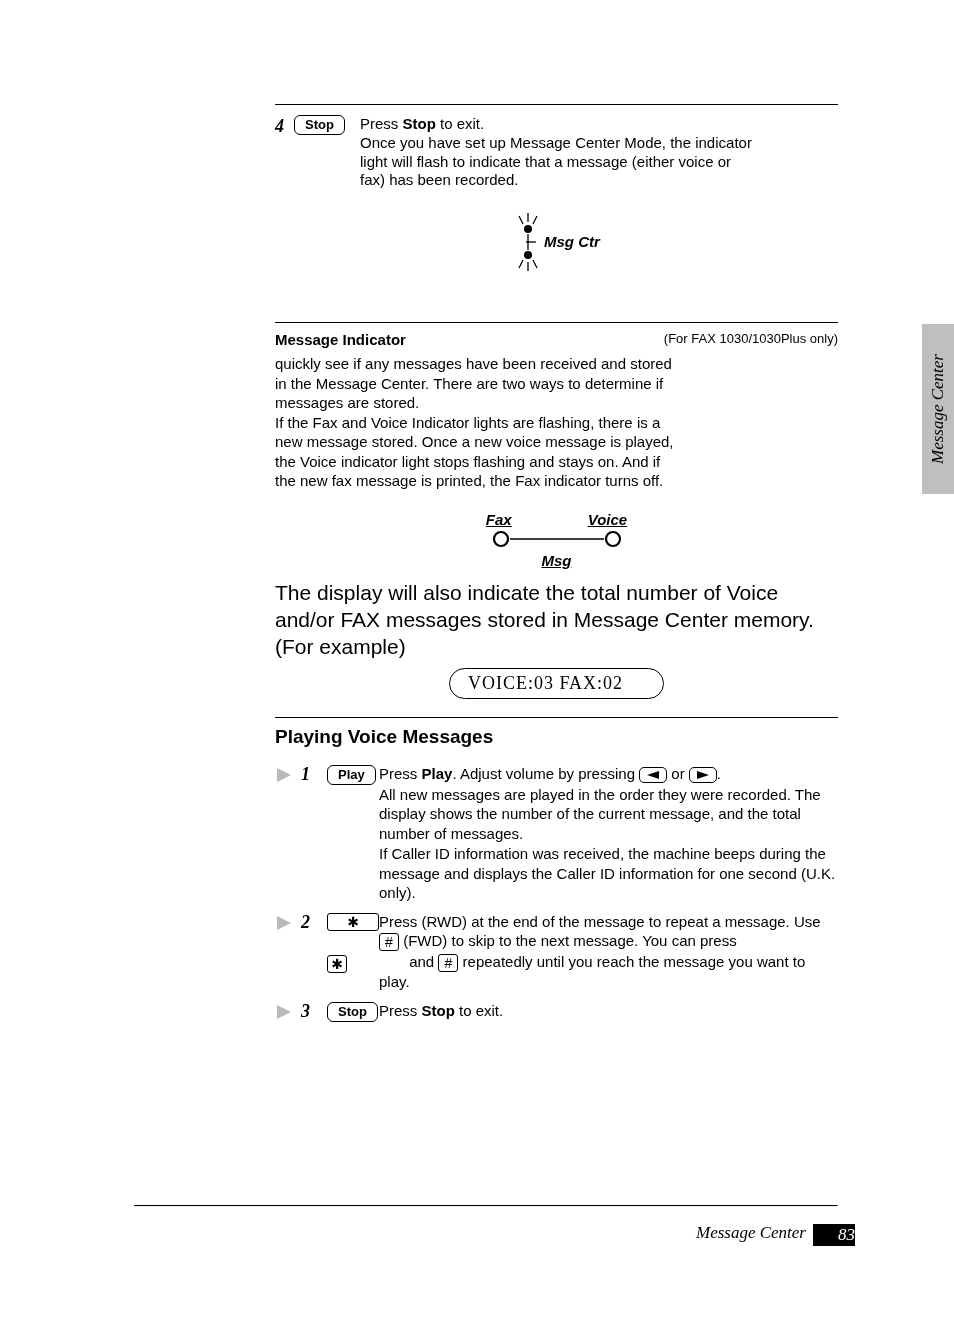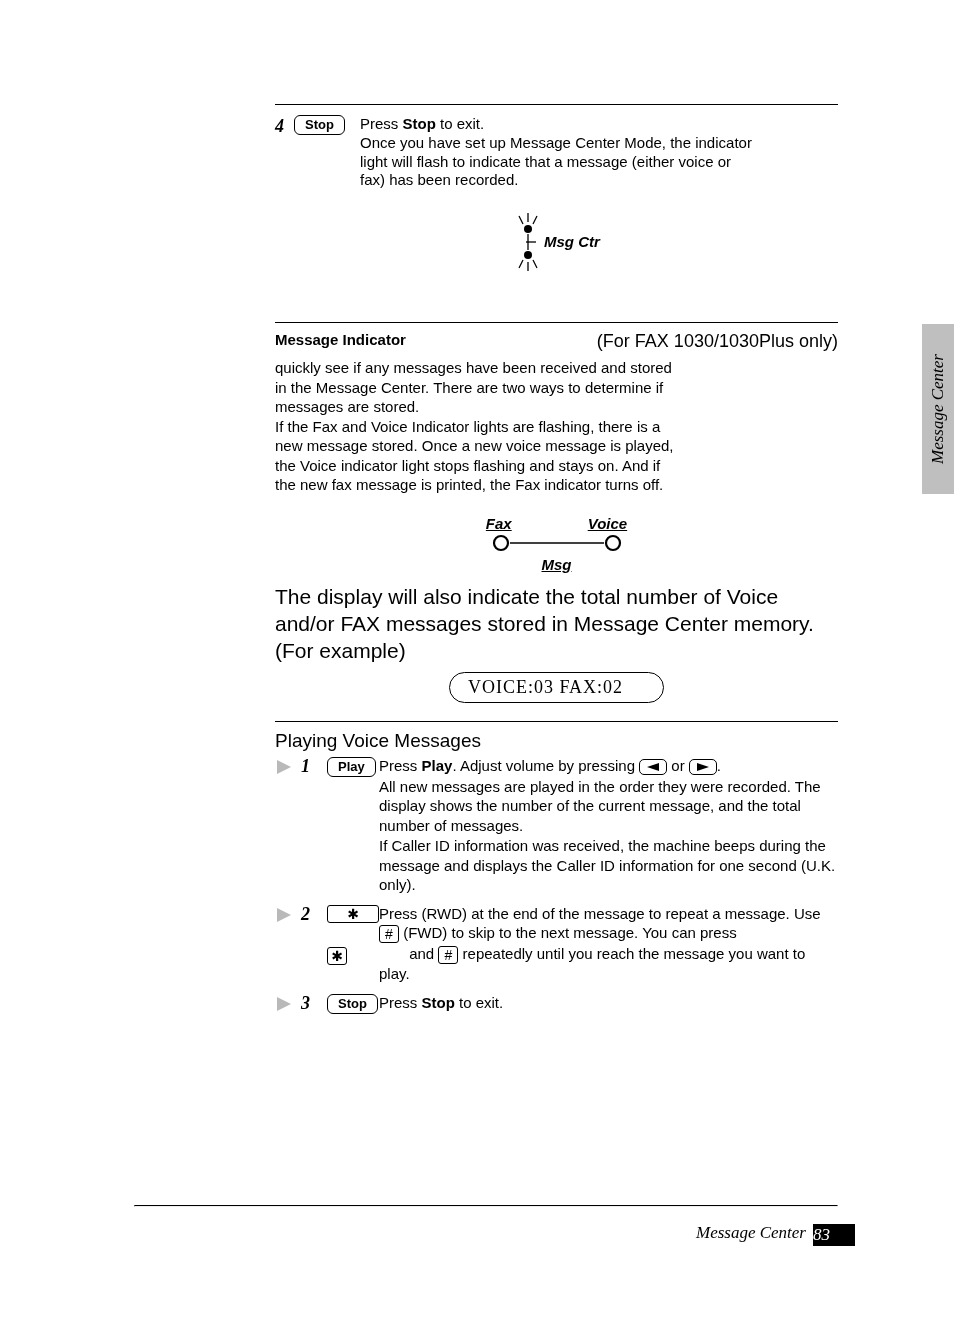--- a/index.html
+++ b/index.html
@@ -98,21 +98,21 @@
   .b2-hd {
     display: flex;
     justify-content: space-between;
     padding-top: 8px;
   }
   .b2-hd .h {
     font-weight: bold;
     font-size: 15px;
   }
   .b2-hd .model {
-    font-size: 18px;
+    font-size: 13px;
   }
   .b2 .body {
     font-size: 15px;
     line-height: 1.3;
     margin-top: 6px;
   }
   .b2 .body p { margin: 0; }
 
   .ind2 { text-align: center; margin-top: 20px; margin-bottom: 4px; text-decoration: underline; }
   .ind2-label-row {
@@ -139,24 +139,24 @@
     border-radius: 16px;
     padding: 4px 40px 4px 18px;
     font-family: Liberation Serif, serif;
     font-size: 18px;
     letter-spacing: 1px;
   }
 
   
   .b3 { margin-top: 18px; }
   .b3-hd {
-    font-weight: normal;
+    font-weight: bold;
     font-size: 19px;
     margin-top: 8px;
-    margin-bottom: 4px;
+    margin-bottom: 16px;
   }
 
   .step-row {
     display: flex;
     align-items: flex-start;
     margin-bottom: 8px;
   }
   .step-row .arrow {
     width: 26px;
     flex-shrink: 0;
@@ -207,21 +207,21 @@
   .pagenum {
     position: absolute;
     bottom: 97px;
     right: 99px;
     width: 42px;
     height: 22px;
     background: #000;
     color: #fff;
     display: flex;
     align-items: center;
-    justify-content: flex-start;
+    justify-content: flex-end;
     font-family: "Times New Roman", Times, serif;
     font-style: italic;
     font-size: 17px;
   }
 
   .tri-btn {
     display: inline-flex;
     border: 1.5px solid #000;
     border-radius: 5px;
     padding: 2px 6px;

